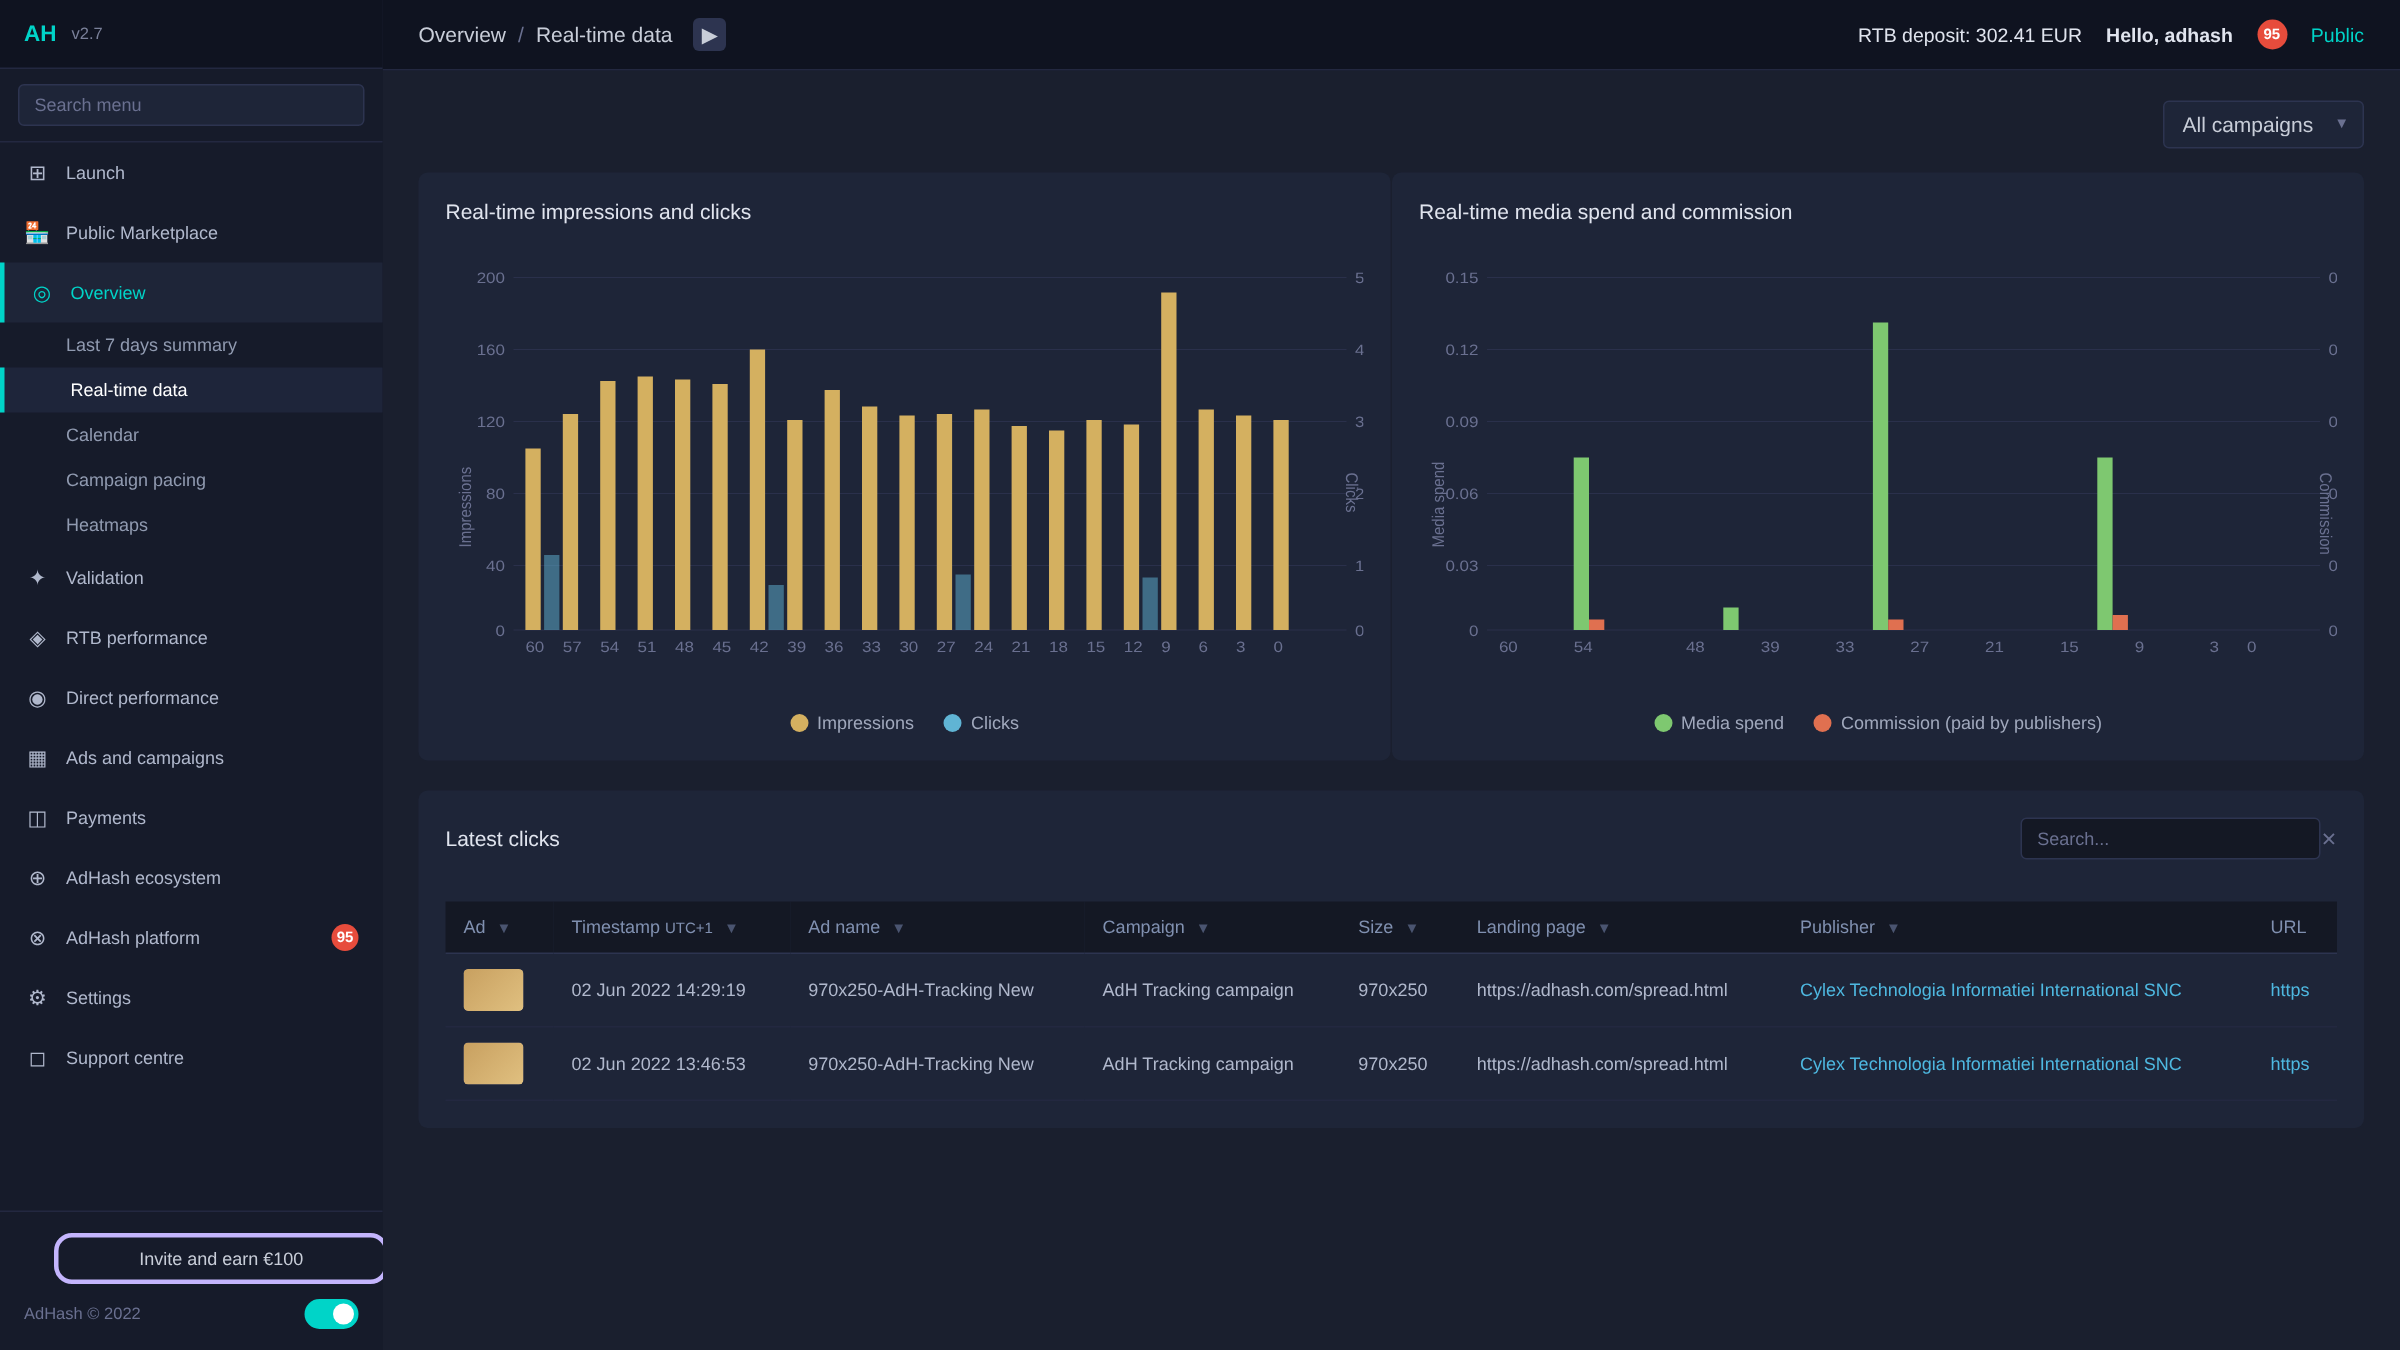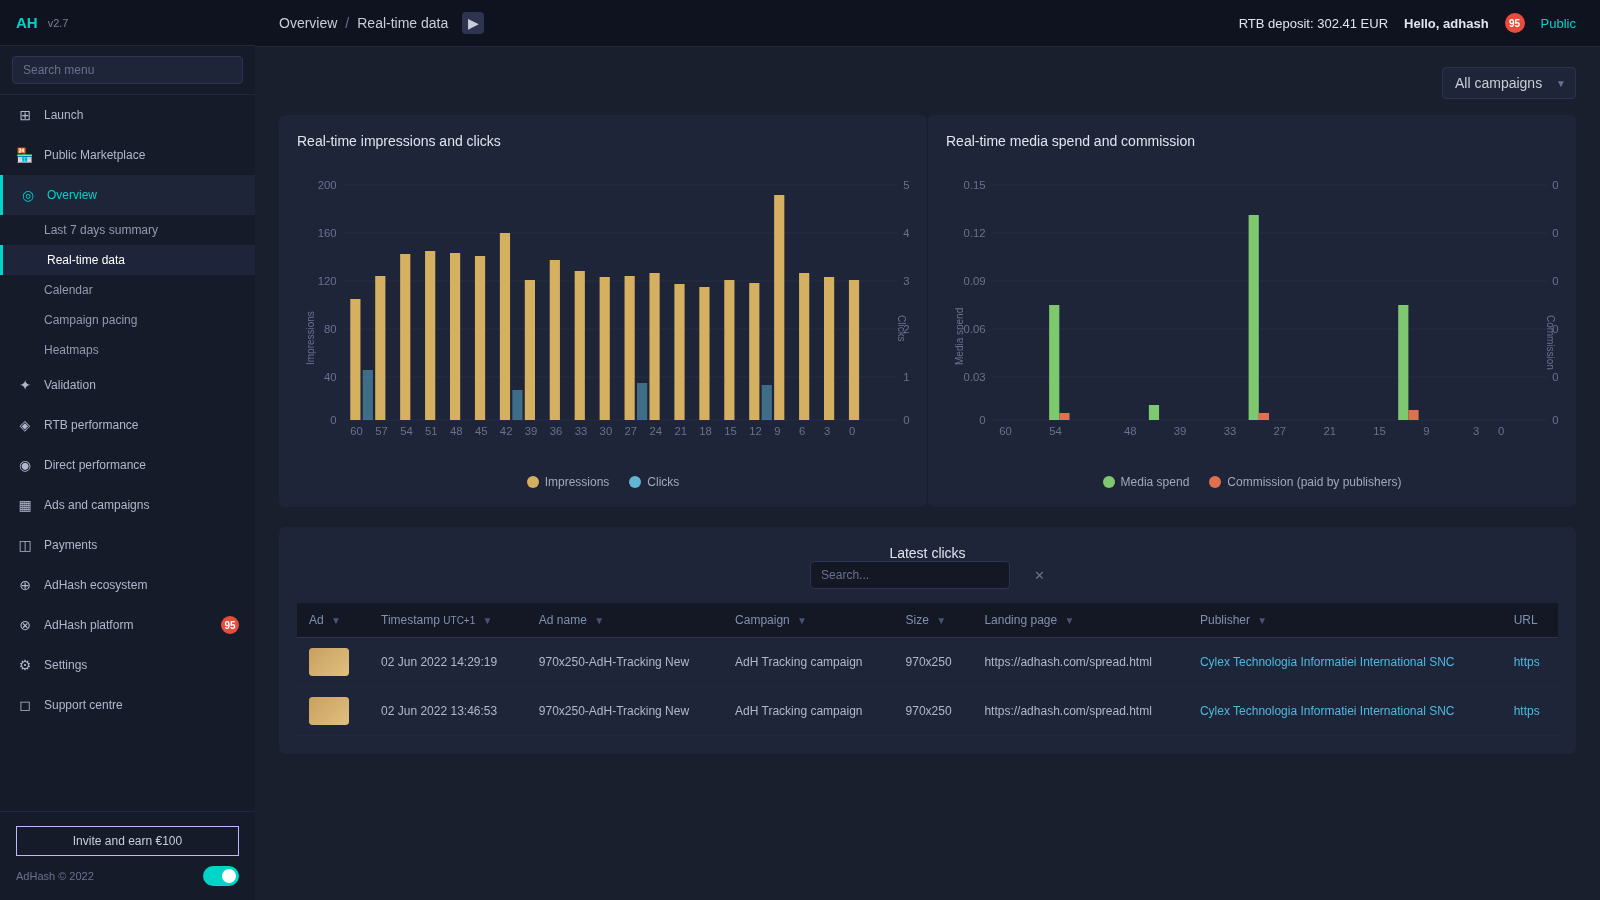--- a/index.html
+++ b/index.html
@@ -14,21 +14,21 @@
     .search-box input { width: 100%; background: #1e2538; border: 1px solid #2d3450; border-radius: 4px; padding: 6px 10px; color: #c8cdd8; font-size: 12px; outline: none; }
     .search-box input::placeholder { color: #6a7090; }
     .nav-item { display: flex; align-items: center; gap: 10px; padding: 11px 16px; cursor: pointer; color: #b0b8cc; transition: background 0.2s; }
     .nav-item.active { background: #1e2538; color: #00d4c8; border-left: 3px solid #00d4c8; }
     .nav-item .icon { width: 18px; height: 18px; display: flex; align-items: center; justify-content: center; font-size: 14px; flex-shrink: 0; }
     .nav-label { font-size: 12px; }
     .sub-item { padding: 8px 16px 8px 44px; cursor: pointer; color: #909ab0; font-size: 12px; display: block; }
     .sub-item.active { background: #1e253a; color: #ffffff; border-left: 3px solid #00d4c8; }
     .badge { background: #e74c3c; color: white; border-radius: 50%; width: 18px; height: 18px; display: flex; align-items: center; justify-content: center; font-size: 10px; font-weight: bold; margin-left: auto; }
     .sidebar-footer { margin-top: auto; padding: 14px 16px; border-top: 1px solid #232840; }
-    .invite-btn { background: transparent; border: 1px solid #c4b5fd; color: #c8cdd8; padding: 7px 14px; border-radius: 0; cursor: pointer; font-size: 12px; width: 100%; margin-bottom: 10px; }
+    .invite-btn { background: transparent; border: 3px solid #c4b5fd; color: #c8cdd8; padding: 7px 14px; border-radius: 12px; cursor: pointer; font-size: 12px; width: 100%; margin-bottom: 10px; margin-left: 20px; }
     .footer-copy { color: #6a7090; font-size: 11px; display: flex; justify-content: space-between; align-items: center; }
     .toggle { width: 36px; height: 20px; background: #00d4c8; border-radius: 10px; position: relative; cursor: pointer; }
     .toggle::after { content: ''; width: 14px; height: 14px; background: white; border-radius: 50%; position: absolute; top: 3px; right: 3px; }
 
     
     .main { flex: 1; display: flex; flex-direction: column; overflow: hidden; background: #1a1f2e; }
     .topbar { background: #0f1320; padding: 12px 24px; display: flex; align-items: center; justify-content: space-between; border-bottom: 1px solid #232840; flex-shrink: 0; }
     .topbar-left { display: flex; align-items: center; gap: 8px; color: #c8cdd8; font-size: 14px; }
     .breadcrumb-sep { color: #6a7090; }
     .breadcrumb-current { color: #c8cdd8; font-weight: 500; }
@@ -53,21 +53,21 @@
     .chart-title { font-size: 14px; color: #e0e4ee; margin-bottom: 16px; font-weight: 500; }
 
     .chart-area { position: relative; height: 300px; }
     .chart-svg { width: 100%; height: 280px; }
     .chart-legend { display: flex; gap: 20px; margin-top: 10px; justify-content: center; }
     .legend-item { display: flex; align-items: center; gap: 6px; font-size: 12px; color: #a0a8bc; }
     .legend-dot { width: 12px; height: 12px; border-radius: 50%; }
 
     
     .table-card { background: #1e2538; border-radius: 6px; padding: 18px; }
-    .table-header-row { display: flex; align-items: center; justify-content: space-between; margin-bottom: 14px; flex-direction: column; }
+    .table-header-row { display: flex; align-items: center; justify-content: space-between; margin-bottom: 28px; }
     .table-title { font-size: 14px; color: #e0e4ee; font-weight: 500; }
     .table-search { background: #141824; border: 1px solid #2d3450; border-radius: 4px; padding: 6px 10px; color: #c8cdd8; font-size: 12px; width: 200px; outline: none; }
     .table-search::placeholder { color: #6a7090; }
     .data-table { width: 100%; border-collapse: collapse; }
     .data-table th { background: #141824; color: #8090b0; font-size: 12px; font-weight: 500; padding: 10px 12px; text-align: left; border-bottom: 1px solid #2d3450; white-space: nowrap; }
     .data-table th .sort-icon { margin-left: 4px; color: #4a5470; font-size: 10px; }
     .data-table td { padding: 10px 12px; border-bottom: 1px solid #232840; font-size: 12px; color: #b0b8cc; vertical-align: middle; }
     .ad-thumb { width: 40px; height: 28px; background: #2d3450; border-radius: 3px; display: flex; align-items: center; justify-content: center; overflow: hidden; }
     .ad-thumb-inner { width: 100%; height: 100%; background: linear-gradient(135deg, #c8a060, #e0c080); border-radius: 3px; }
     .pub-link { color: #4eb8e0; cursor: pointer; }
@@ -352,21 +352,21 @@
             <div class="legend-dot" style="background:#e07050;"></div>
             <span>Commission (paid by publishers)</span>
           </div>
         </div>
       </div>
     </div>
 
     <div class="table-card">
       <div class="table-header-row">
         <span class="table-title">Latest clicks</span>
-        <div style="display:flex;align-items:center;gap:24px;justify-content:center;">
+        <div style="display:flex;align-items:center;gap:0;justify-content:center;">
           <input class="table-search" type="text" placeholder="Search..." style="">
           <span style="color:#6a7090;cursor:pointer;">✕</span>
         </div>
       </div>
       <table class="data-table">
         <thead>
           <tr>
             <th>Ad <span class="sort-icon">▼</span></th>
             <th>Timestamp <small>UTC+1</small> <span class="sort-icon">▼</span></th>
             <th>Ad name <span class="sort-icon">▼</span></th>

